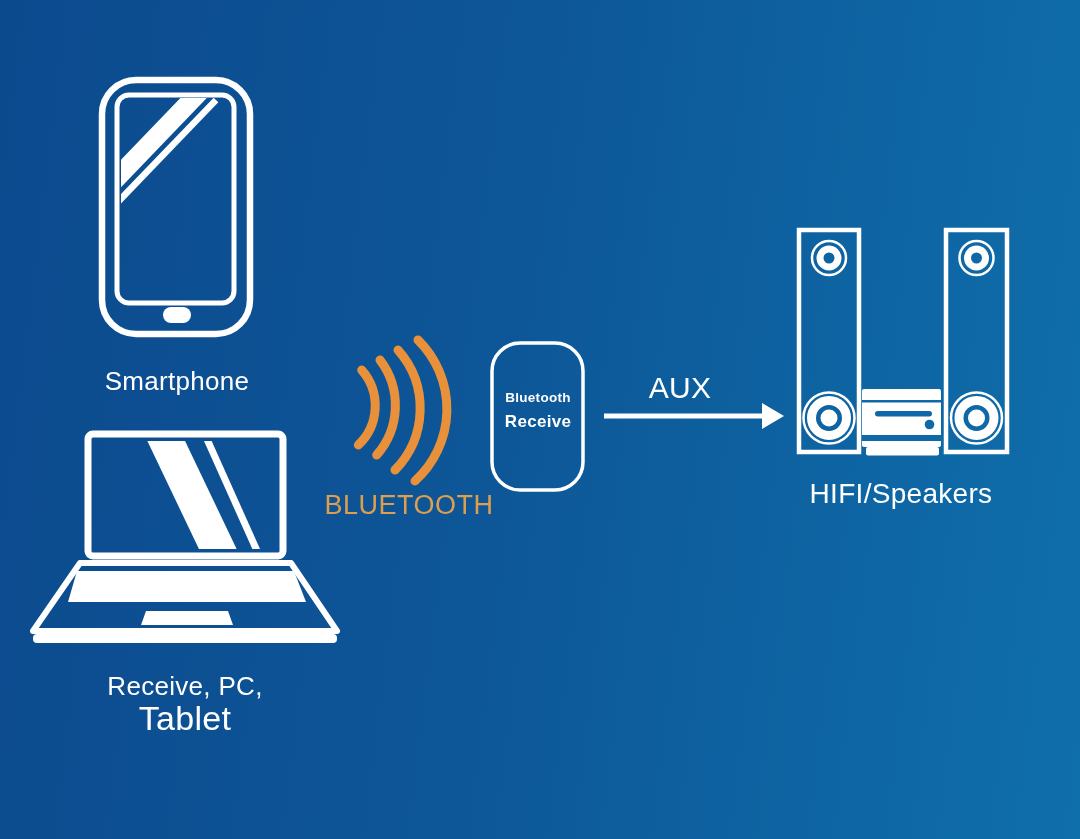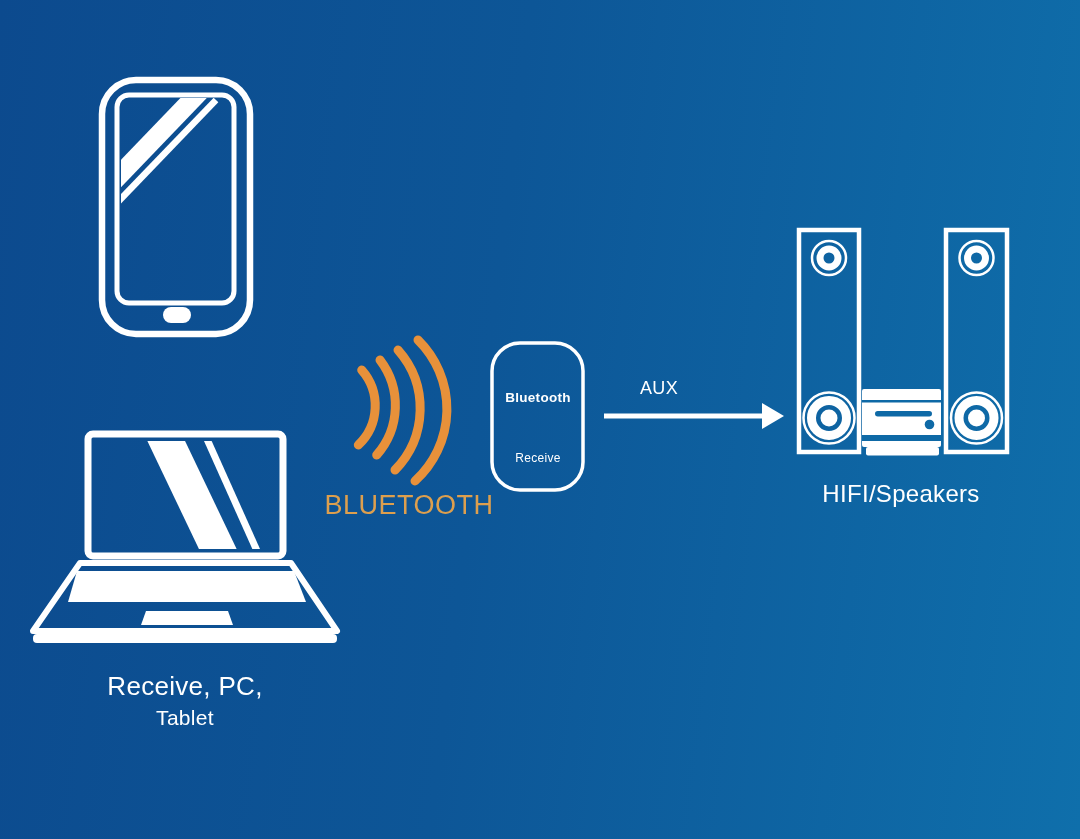--- a/index.html
+++ b/index.html
@@ -13,27 +13,27 @@
   .layer{position:absolute;left:0;top:0;width:1080px;height:839px;display:block;}
   .label{
     position:absolute;
     color:#ffffff;
     transform:translate(-50%,-50%);
     white-space:nowrap;
     letter-spacing:0.3px;
   }
   .lbl-smartphone{left:177px;top:381px;font-size:26px;}
   .lbl-laptop1{left:185px;top:686px;font-size:26px;}
-  .lbl-laptop2{left:185px;top:718px;font-size:21px;}
+  .lbl-laptop2{left:185px;top:718px;font-size:34px;}
   .lbl-bluetooth{left:409px;top:505px;font-size:27px;color:#dd9f4e;letter-spacing:0.5px;}
-  .lbl-aux{left:659px;top:388px;font-size:18px;}
-  .lbl-hifi1{left:901px;top:494px;font-size:24px;}
+  .lbl-aux{left:680px;top:388px;font-size:30px;}
+  .lbl-hifi1{left:901px;top:494px;font-size:28px;}
   .lbl-hifi2{left:901px;top:525px;font-size:26px;}
   .lbl-recv1{left:538px;top:397px;font-size:13.5px;font-weight:bold;}
-  .lbl-recv2{left:538px;top:422px;font-size:12px;font-weight:normal;margin-top:36px;}
+  .lbl-recv2{left:538px;top:422px;font-size:17px;font-weight:bold;}
 </style>
 </head>
 <body>
 
 <div class="stage">
 
   <svg class="layer" viewBox="0 0 1080 839">
     <defs>
       <clipPath id="phoneScreenClip">
           <rect x="121" y="98" width="109" height="202" rx="8"></rect>
@@ -110,20 +110,21 @@
         <rect x="862" y="389" width="79" height="58" rx="2" fill="#ffffff"></rect>
         <rect x="862" y="400" width="79" height="2.5" fill="#0e69a6"></rect>
         <rect x="875" y="411" width="57" height="5.5" rx="2.75" fill="#0e69a6"></rect>
         <circle cx="929.5" cy="424.5" r="4.8" fill="#0e69a6"></circle>
         <rect x="862" y="435" width="79" height="6" fill="#0e69a6"></rect>
         <rect x="866" y="447" width="73" height="8.5" rx="2" fill="#ffffff"></rect>
       </g>
     </g>
   </svg>
 
+  <div class="label lbl-smartphone">Smartphone</div>
   <div class="label lbl-laptop1">Receive, PC,</div>
   <div class="label lbl-laptop2">Tablet</div>
   <div class="label lbl-bluetooth">BLUETOOTH</div>
   <div class="label lbl-recv1">Bluetooth</div>
   <div class="label lbl-recv2">Receive</div>
   <div class="label lbl-aux">AUX</div>
   <div class="label lbl-hifi1">HIFI/Speakers</div>
 
 </div>
 

